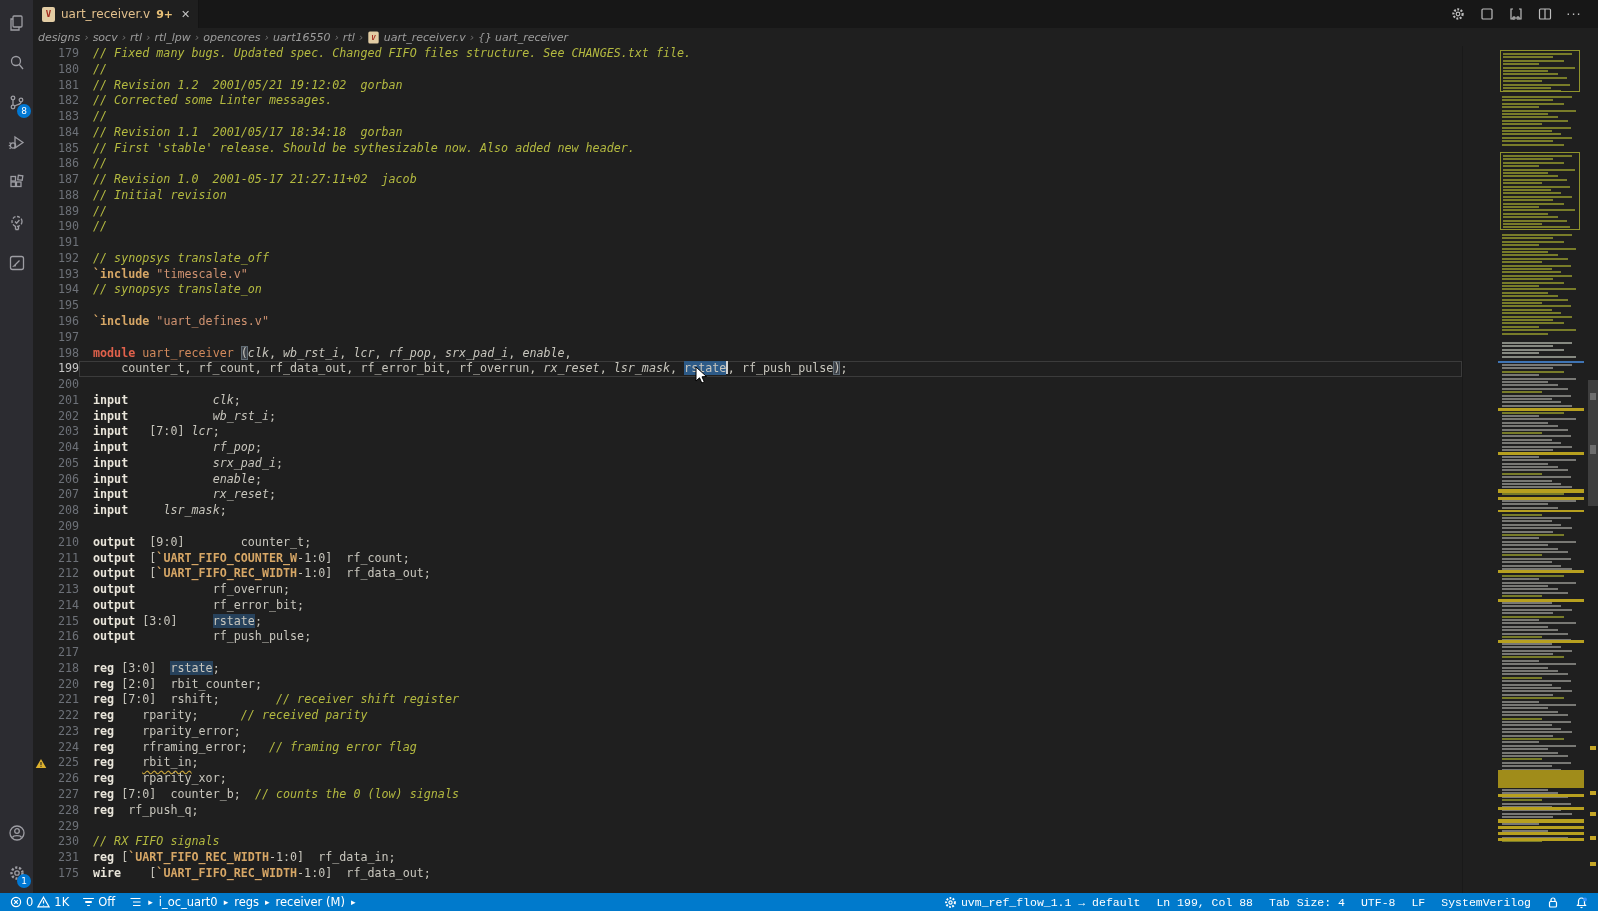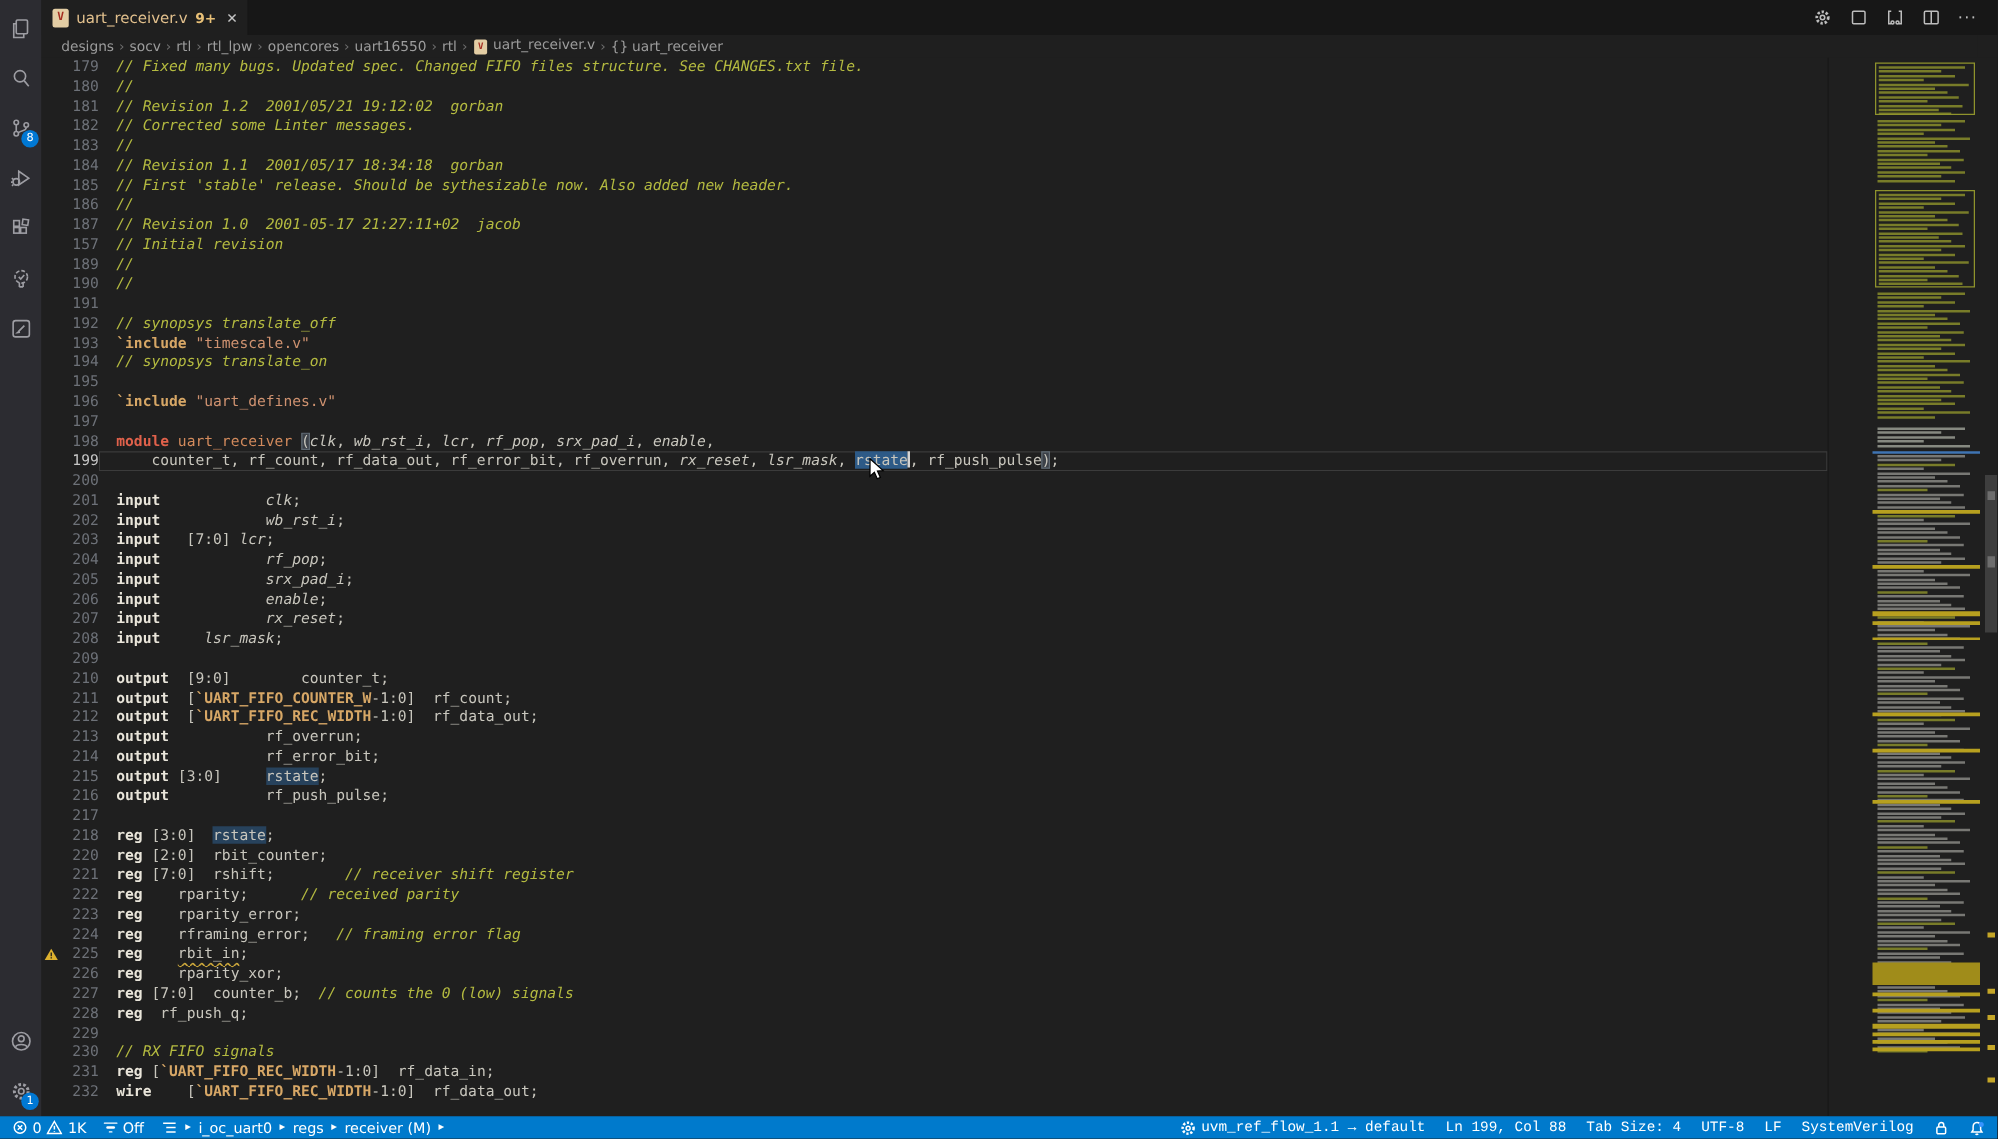--- a/index.html
+++ b/index.html
@@ -24,21 +24,21 @@
   .tab-close { color:#c5c5c5; font-size:11px; margin-left:2px; cursor:pointer; }
   .file-icon { width:13px; height:15px; background:#e3cda4; border-radius:2px; color:#a32c20;
     font-size:9px; font-weight:bold; display:flex; align-items:center; justify-content:center; font-family:"DejaVu Sans Mono",monospace;}
   .editor-actions { margin-left:auto; display:flex; align-items:center; gap:9px; padding-right:14px;}
   .ea-icon { width:20px; height:20px; display:flex; align-items:center; justify-content:center; cursor:pointer;}
   .ea-icon svg { stroke:#bdbdbd; fill:none; stroke-width:1.2;}
   .dots { color:#bdbdbd; font-size:13px; letter-spacing:1px;}
 
   
   .breadcrumbs { position:absolute; left:33px; top:28px; right:16px; height:18px; background:#1f1f1f;
-    display:flex; align-items:center; padding-left:16px; font-size:11px; color:#9d9d9d; gap:4px;}
+    display:flex; align-items:center; padding-left:5px; font-size:11px; color:#9d9d9d; gap:4px;font-style:italic;}
   .bc-sep { color:#6e6e6e; font-size:11px; }
   .bc-item { cursor:pointer; white-space:nowrap;}
   .bc-file-icon { transform:scale(0.8); }
   .bc-symbol-prefix { color:#9d9d9d; margin-right:3px;}
 
   
   .editor { position:absolute; left:33px; top:46px; right:0; height:847px; background:#1f1f1f; overflow:hidden;}
   .code-pane { position:absolute; left:0; top:0; width:1429px; }
   .row { display:flex; height:15.77px; align-items:stretch; }
   .glyph { width:16px; display:flex; align-items:center; justify-content:center; flex:none;}
@@ -286,21 +286,21 @@
         <div class="row">
           <div class="glyph"></div>
           <div class="lnum">187</div>
           <div class="line-body">
             <div class="lpad"></div>
             <pre class="lcontent"><span class="tk-c">// Revision 1.0  2001-05-17 21:27:11+02  jacob</span></pre>
           </div>
         </div>
         <div class="row">
           <div class="glyph"></div>
-          <div class="lnum">157</div>
+          <div class="lnum">188</div>
           <div class="line-body">
             <div class="lpad"></div>
             <pre class="lcontent"><span class="tk-c">// Initial revision</span></pre>
           </div>
         </div>
         <div class="row">
           <div class="glyph"></div>
           <div class="lnum">189</div>
           <div class="line-body">
             <div class="lpad"></div>
@@ -636,21 +636,21 @@
         <div class="row">
           <div class="glyph"></div>
           <div class="lnum">231</div>
           <div class="line-body">
             <div class="lpad"></div>
             <pre class="lcontent"><span class="tk-kw">reg</span><span class="tk-pl"> [</span><span class="tk-mac">`UART_FIFO_REC_WIDTH</span><span class="tk-pl">-1:0]  </span><span class="tk-id">rf_data_in</span><span class="tk-pl">;</span></pre>
           </div>
         </div>
         <div class="row">
           <div class="glyph"></div>
-          <div class="lnum">232</div>
+          <div class="lnum">175</div>
           <div class="line-body">
             <div class="lpad"></div>
             <pre class="lcontent"><span class="tk-kw">wire</span><span class="tk-pl">    [</span><span class="tk-mac">`UART_FIFO_REC_WIDTH</span><span class="tk-pl">-1:0]  </span><span class="tk-id">rf_data_out</span><span class="tk-pl">;</span></pre>
           </div>
         </div>
       </div>
     <div class="editor-divider"></div>
     <div class="minimap">
         <div class="mm-sec mm-box" style="top: 4px; height: 42px; border-color: rgb(143, 147, 44);">
           <div class="mm-row" style="top: 2px; width: 88%; background: rgb(143, 147, 44);"></div>

